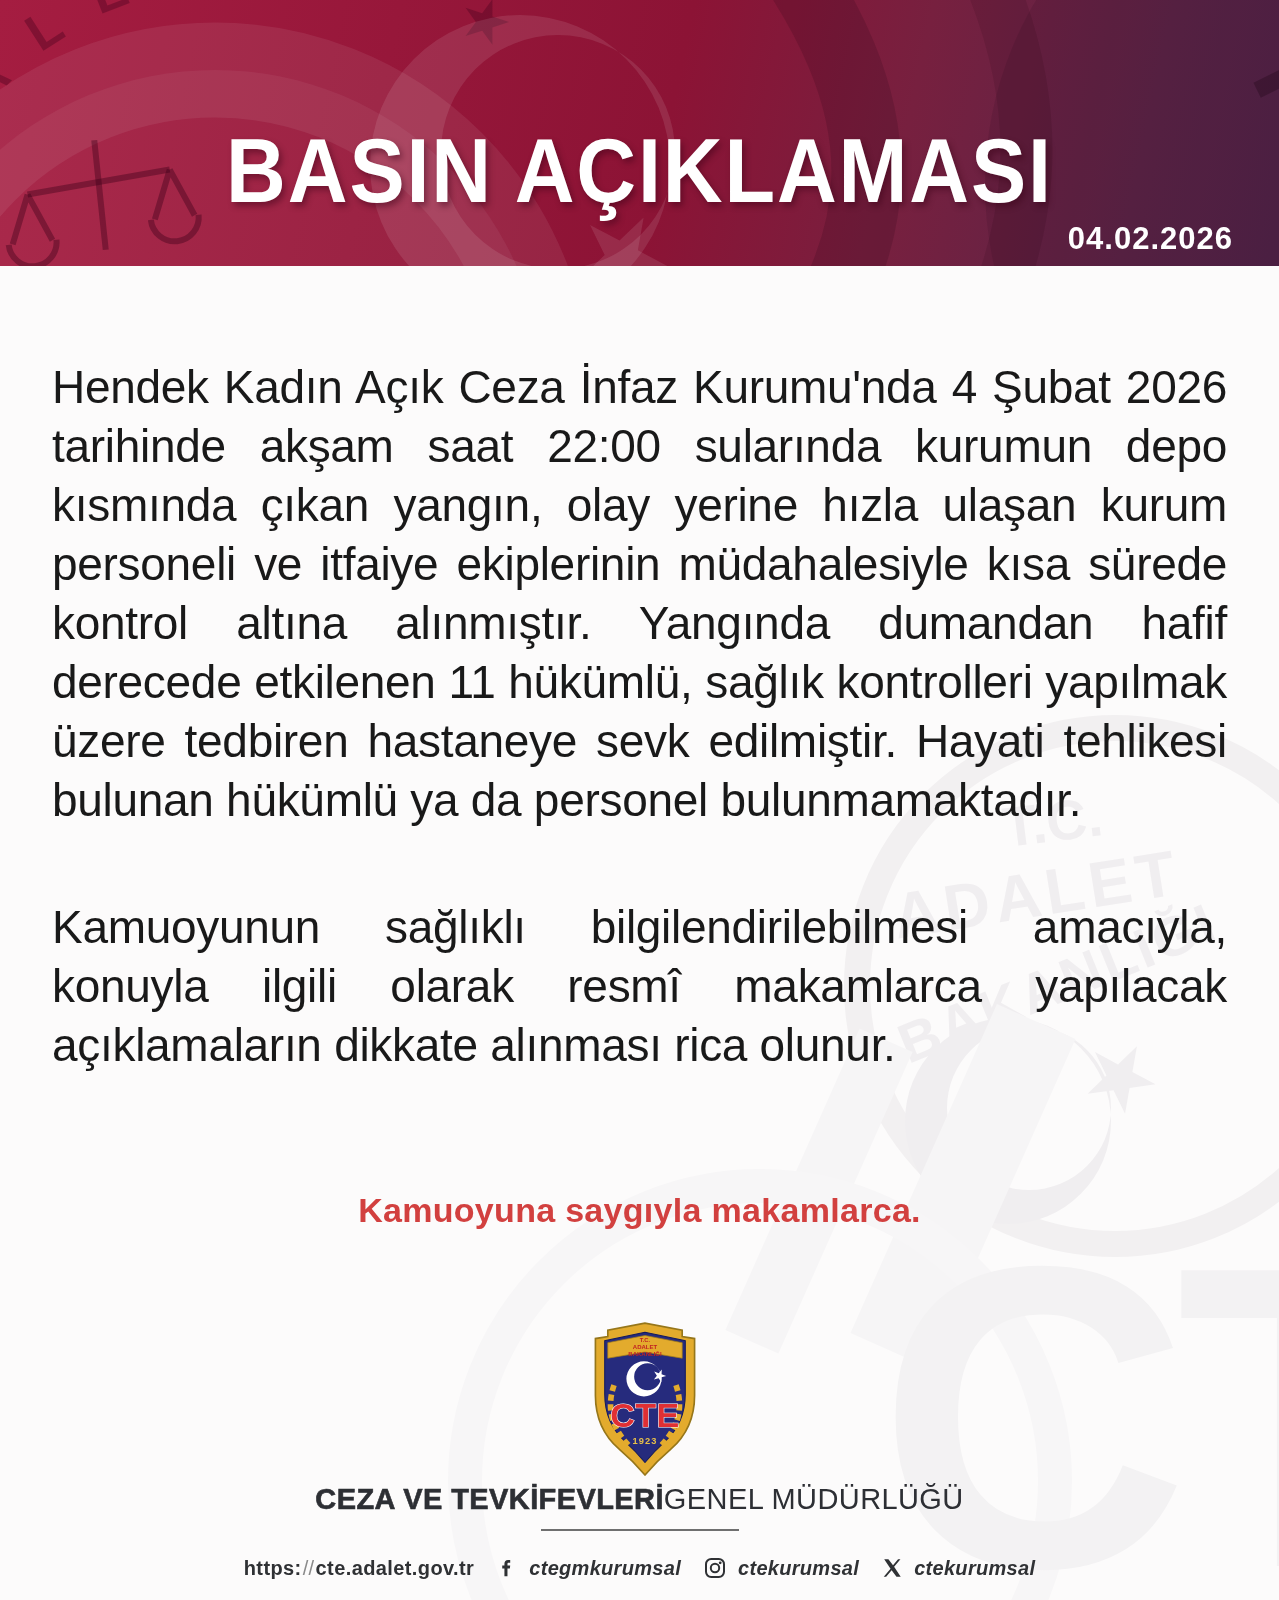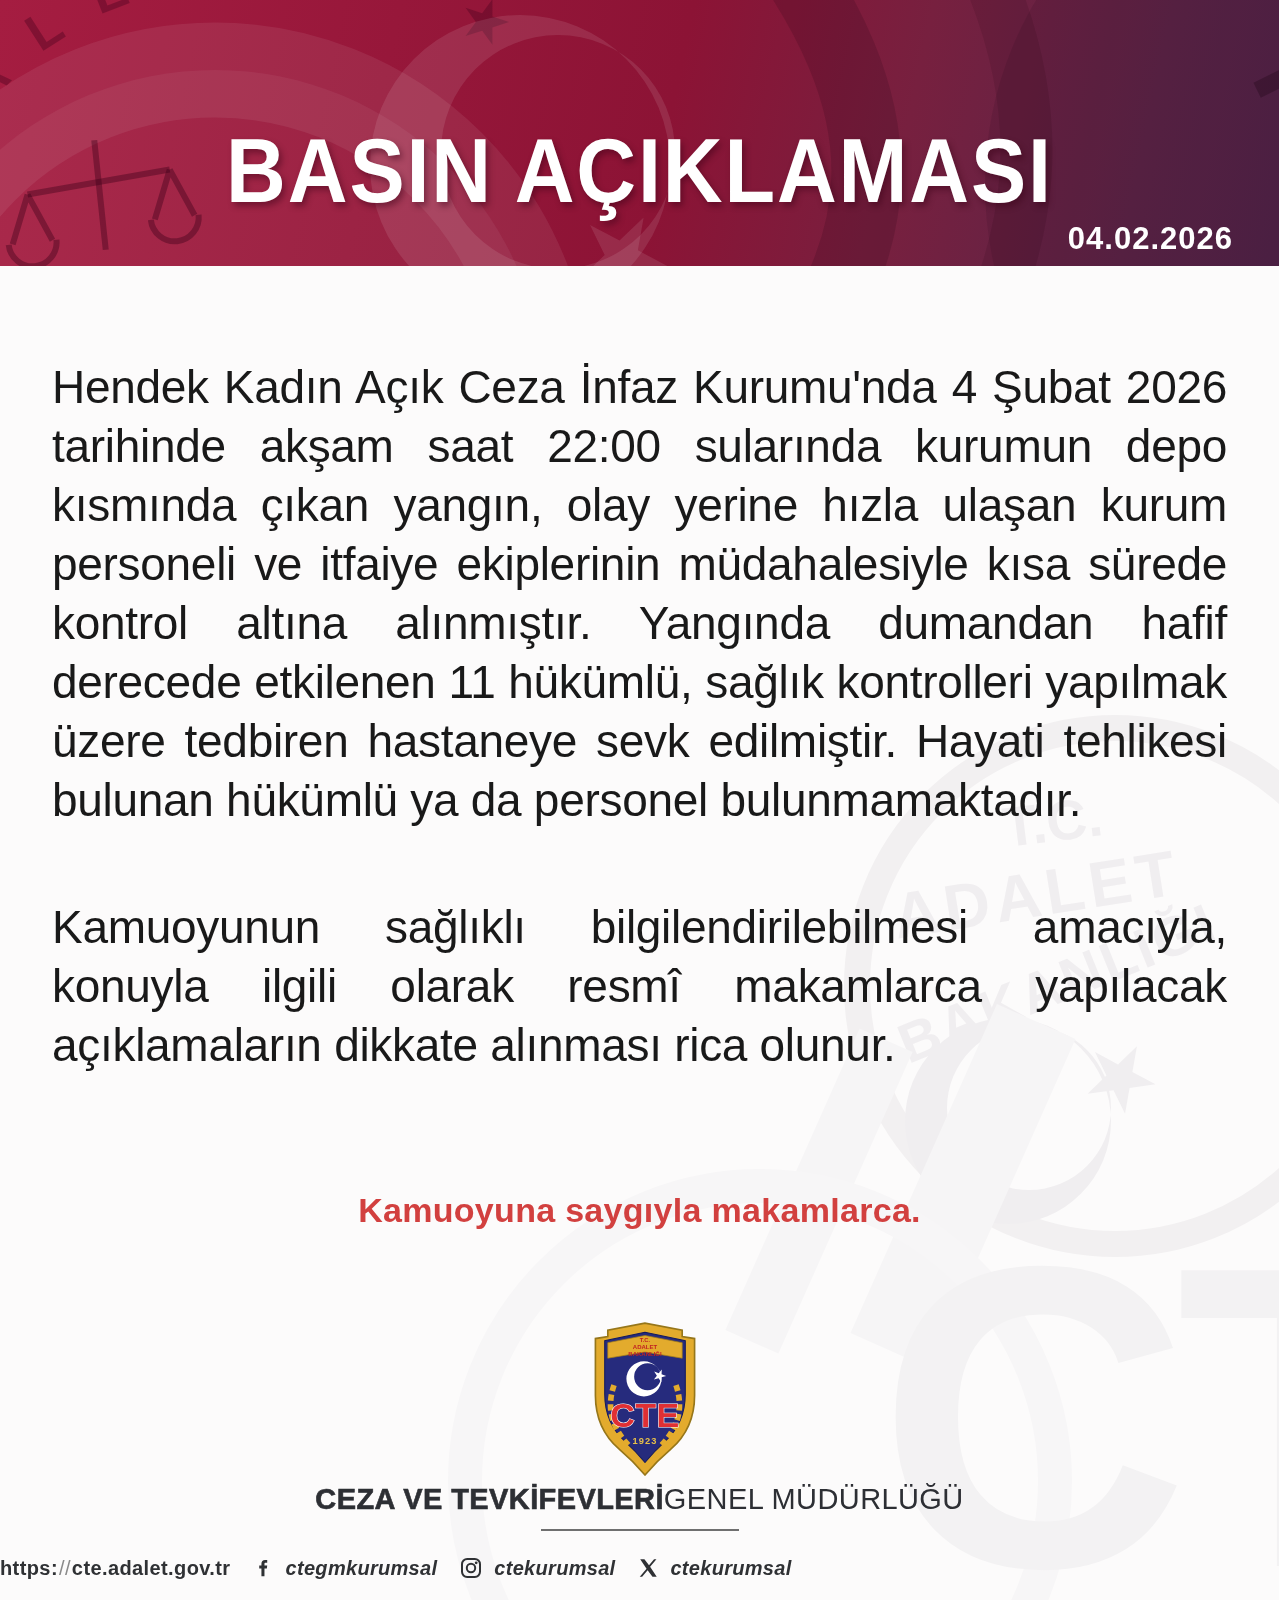--- a/index.html
+++ b/index.html
@@ -45,21 +45,21 @@
     font-size:29px;color:#2d2f34;letter-spacing:0.4px;white-space:nowrap;
   }
   .org-bold{font-weight:700;-webkit-text-stroke:0.6px #2d2f34;}
   .org-regular{font-weight:400;}
   .divider{
     position:absolute;top:1529px;left:50%;transform:translateX(-50%);
     width:198px;height:2px;background:#6f6f6f;
   }
   .links{
     position:absolute;top:1548px;left:0;width:100%;height:40px;
-    display:flex;align-items:center;gap:22px;
+    display:flex;justify-content:center;align-items:center;gap:22px;
     color:#2f3134;font-size:20px;
   }
   .url{font-weight:700;letter-spacing:0.4px;}
   .url .slashes{font-weight:400;color:#8a8a8a;padding:0 1px;}
   .social{display:flex;align-items:center;gap:11px;font-weight:600;letter-spacing:0.3px;font-style:italic;}
   .social svg{display:block;}
 </style>
 </head>
 <body>
 

